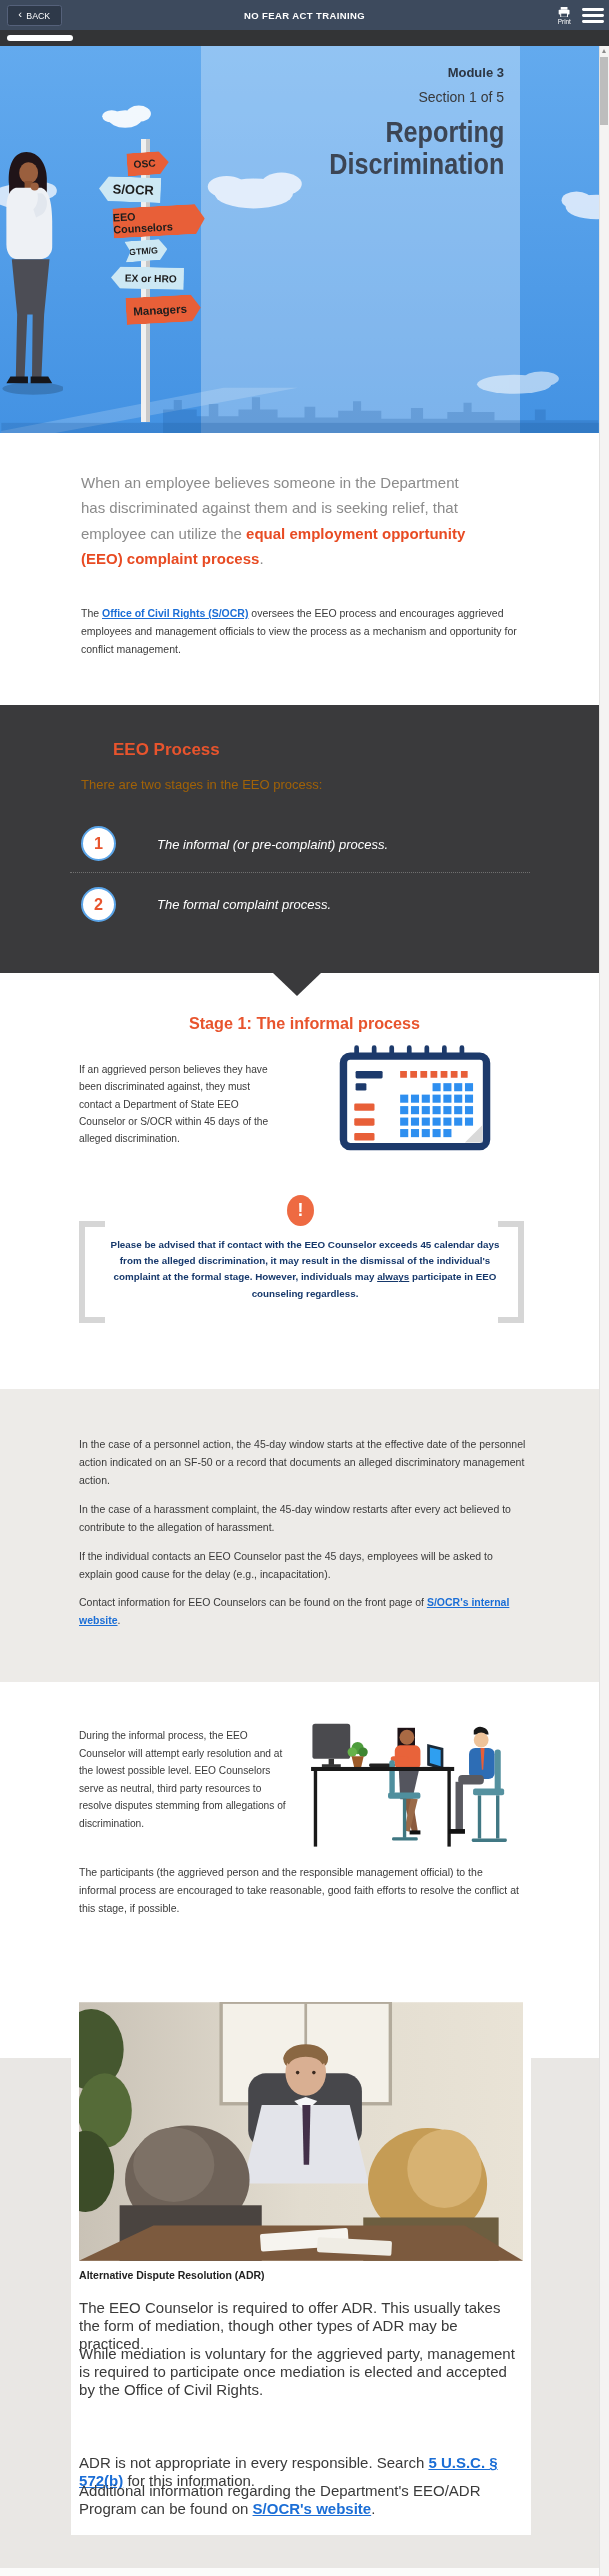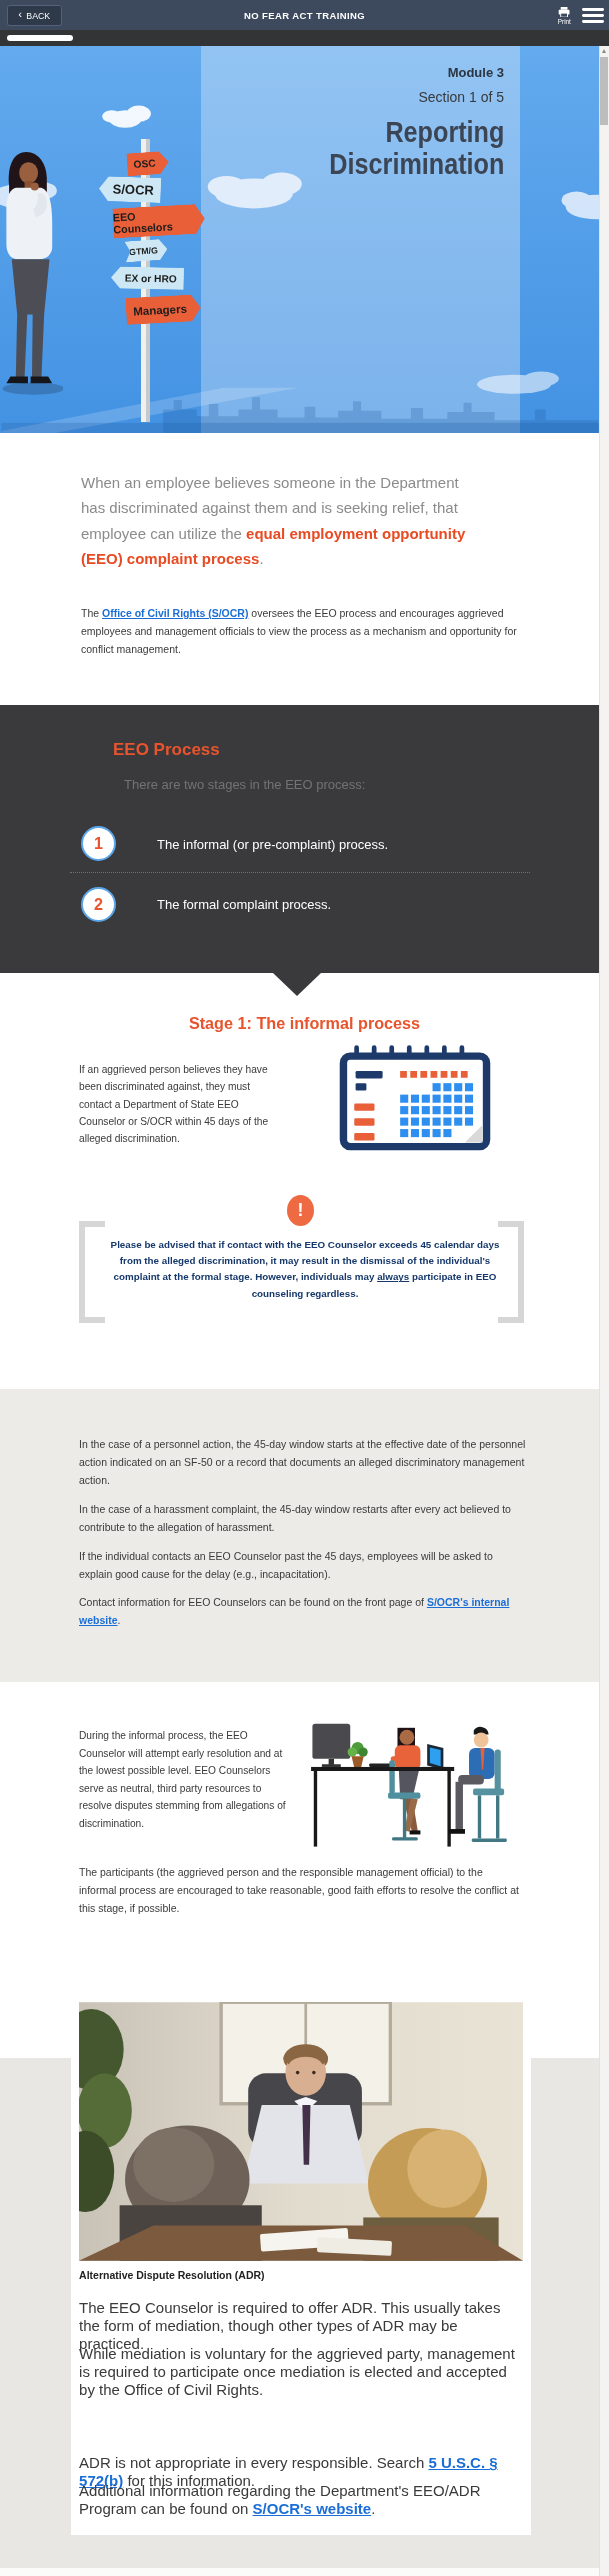--- a/index.html
+++ b/index.html
@@ -61,25 +61,25 @@
   .bottom-strip{position:absolute;top:2568px;left:0;width:609px;height:8.1px;background:#fbfbfa;}
   .photo-card{position:absolute;top:1994px;left:71px;width:460px;height:541px;background:#fff;z-index:2;}
 
   
   .intro{position:absolute;left:81px;top:470px;font-size:15px;line-height:25.4px;color:#8b8b8b;white-space:nowrap;}
   .intro b{color:#e84b23;font-weight:bold;}
   .body-p{font-size:10.5px;line-height:18px;color:#3a3a3a;}
   a.lnk{color:#1b6ed6;font-weight:bold;text-decoration:underline;cursor:pointer;}
   .ocr-p{position:absolute;left:81px;top:604px;width:450px;}
   .eeo-h{position:absolute;left:81px;top:740px;font-size:17px;font-weight:bold;color:#e8542d;margin-left:32px;}
-  .eeo-sub{position:absolute;left:81px;top:777px;font-size:13px;color:#737373;margin-left:43px;}
+  .eeo-sub{position:absolute;left:81px;top:777px;font-size:13px;color:#a16207;}
   .num-circle{position:absolute;width:31px;height:31px;border:2px solid #5aa4e8;border-radius:50%;
               background:#fff;color:#e8542d;font-weight:bold;font-size:16.2px;
               display:flex;align-items:center;justify-content:center;}
-  .eeo-item{position:absolute;left:157px;font-size:13px;color:#fff;}
+  .eeo-item{position:absolute;left:157px;font-size:13px;color:#fff;font-style:italic;}
   .dot-div{position:absolute;top:872px;left:70px;width:460px;border-top:1.4px dotted #8d8d8d;opacity:.65;}
   .stage-h{position:absolute;left:0;top:1014px;width:609px;text-align:center;
            font-size:16.2px;font-weight:bold;color:#e8542d;}
   .stage-p{position:absolute;left:79px;top:1061px;width:206px;font-size:10.2px;line-height:17.3px;color:#3a3a3a;}
   .alert-dot{position:absolute;left:287px;top:1195px;width:27px;height:31px;background:#ee6a42;
              border-radius:50%;color:#fff;font-size:17.6px;font-weight:bold;
              display:flex;align-items:center;justify-content:center;}
   .notice{position:absolute;left:95px;top:1237px;width:420px;text-align:center;
           font-size:9.8px;line-height:16.2px;font-weight:bold;color:#16386b;}
   .notice .u{text-decoration:underline;}

